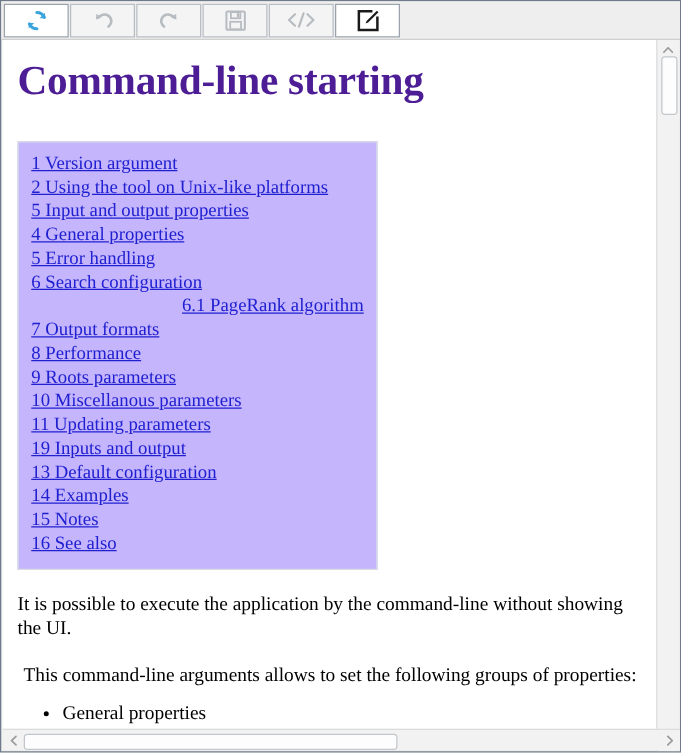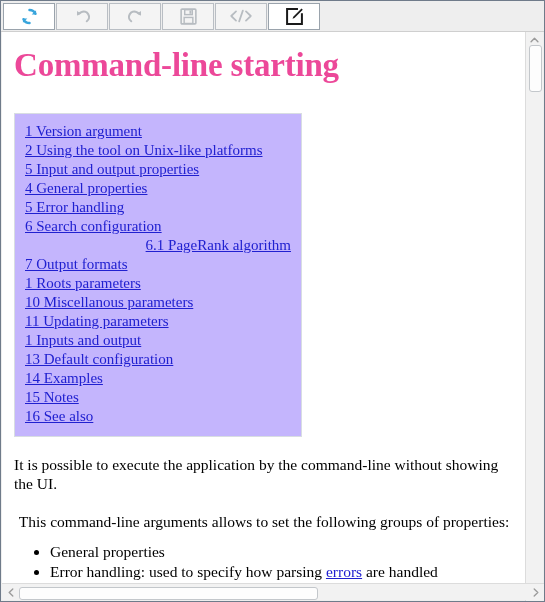--- a/index.html
+++ b/index.html
@@ -74,21 +74,21 @@
     position: relative;
     padding: 0 12px 0 12px;
     width: 100%;
     box-sizing: border-box;
   }
 
   h1#doc-title {
     font-family: "Liberation Serif", serif;
     font-size: 33px;
     font-weight: bold;
-    color: #ec4899;
+    color: #4c1d95;
     margin: 15px 0 0 0;
     line-height: 1.15;
     letter-spacing: -0.2px;
   }
 
   
   #toc {
     margin: 28px 4px 0 0;
     width: 288px;
     box-sizing: border-box;
@@ -272,24 +272,25 @@
       <div id="toc">
         <ul>
           <li><a class="toc-link">1  Version argument</a></li>
           <li><a class="toc-link">2  Using the tool on Unix-like platforms</a></li>
           <li><a class="toc-link">5  Input and output properties</a></li>
           <li><a class="toc-link">4  General properties</a></li>
           <li><a class="toc-link">5  Error handling</a></li>
           <li><a class="toc-link">6  Search configuration</a></li>
           <li class="toc-sub"><a class="toc-link">6.1  PageRank algorithm</a></li>
           <li><a class="toc-link">7  Output formats</a></li>
-          <li><a class="toc-link">1  Roots parameters</a></li>
+          <li><a class="toc-link">8  Performance</a></li>
+          <li><a class="toc-link">9  Roots parameters</a></li>
           <li><a class="toc-link">10  Miscellanous parameters</a></li>
           <li><a class="toc-link">11  Updating parameters</a></li>
-          <li><a class="toc-link">1  Inputs and output</a></li>
+          <li><a class="toc-link">19  Inputs and output</a></li>
           <li><a class="toc-link">13  Default configuration</a></li>
           <li><a class="toc-link">14  Examples</a></li>
           <li><a class="toc-link">15  Notes</a></li>
           <li><a class="toc-link">16  See also</a></li>
         </ul>
       </div>
 
       <p class="para">It is possible to execute the application by the command-line without showing the UI.</p>
 
       <p class="para tight">This command-line arguments allows to set the following groups of properties:</p>

